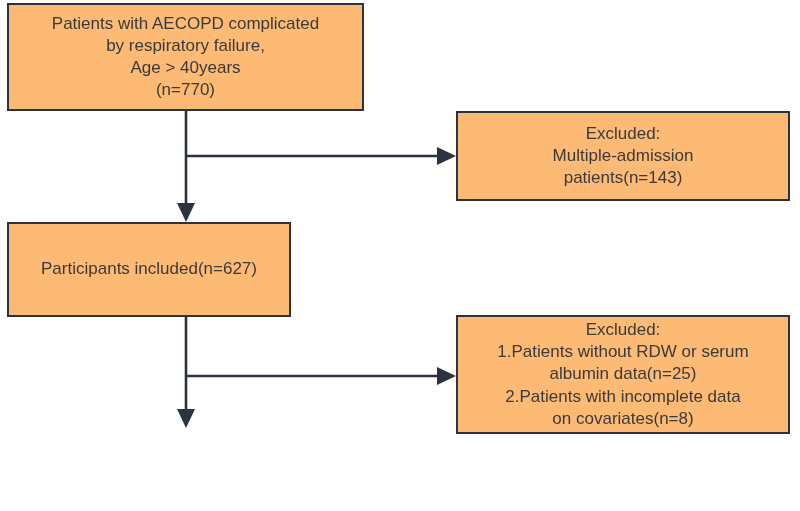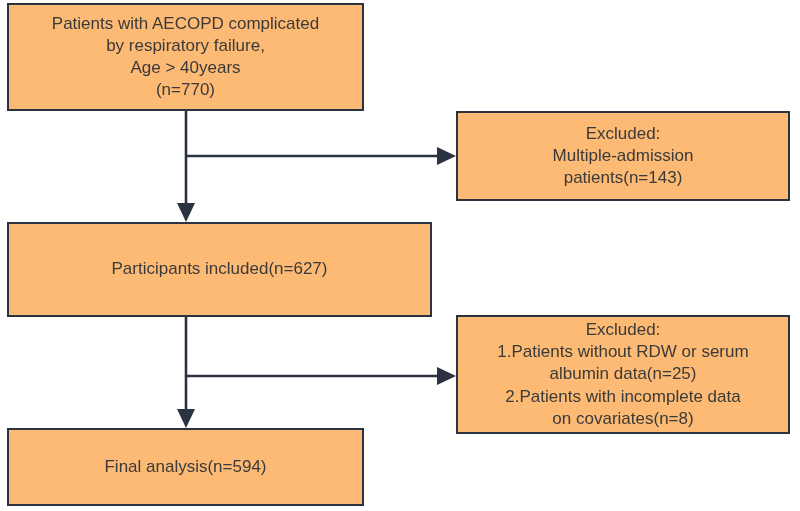--- a/index.html
+++ b/index.html
@@ -31,21 +31,21 @@
     text-align: center;
     line-height: 1.30;
     font-size: 17px;
     color: #3a3a3a;
     white-space: pre-line;
     padding: 2px 6px;
   }
   
   #node-source     { left: 7px;   top: 3px;   width: 357px; height: 108px; }
   #node-excluded-1 { left: 456px; top: 111px; width: 334px; height: 90px;  }
-  #node-included   { left: 7px;   top: 222px; width: 425px; height: 95px;  }
+  #node-included   { left: 7px;   top: 222px; width: 284px; height: 95px;  }
   #node-excluded-2 { left: 456px; top: 315px; width: 334px; height: 119px; }
   #node-final      { left: 7px;   top: 428px; width: 357px; height: 78px;  }
 
   #connectors {
     position: absolute;
     left: 0; top: 0;
     width: 800px;
     height: 511px;
     pointer-events: none;
   }
@@ -90,15 +90,14 @@
 patients(n=143)</div>
 
   <div class="node" id="node-included">Participants included(n=627)</div>
 
   <div class="node" id="node-excluded-2">Excluded:
 1.Patients without RDW or serum
 albumin data(n=25)
 2.Patients with incomplete data
 on covariates(n=8)</div>
 
-  <div class="node" id="node-final">Final analysis(n=594)</div>
 
 </div>
 
 </body></html>

